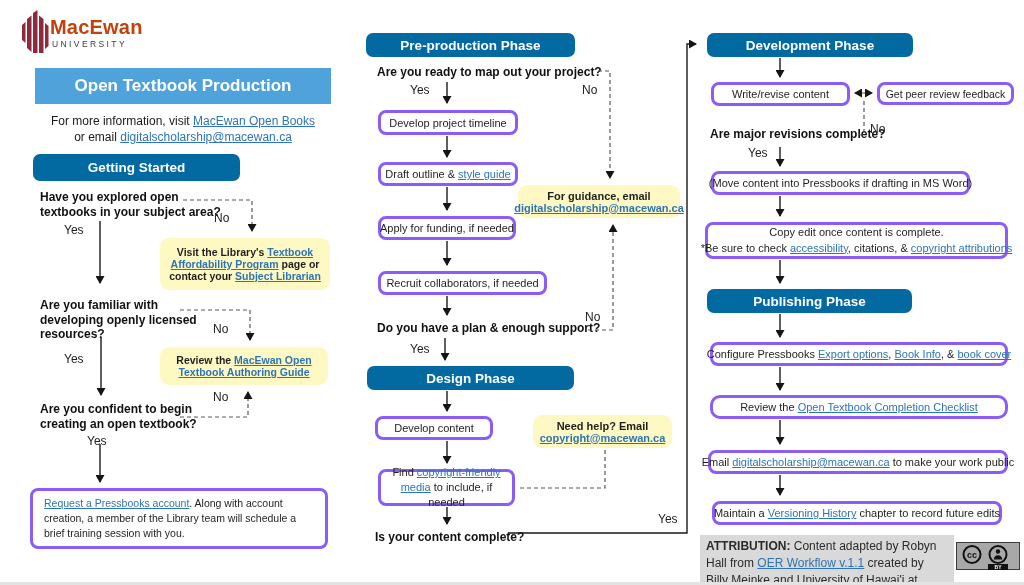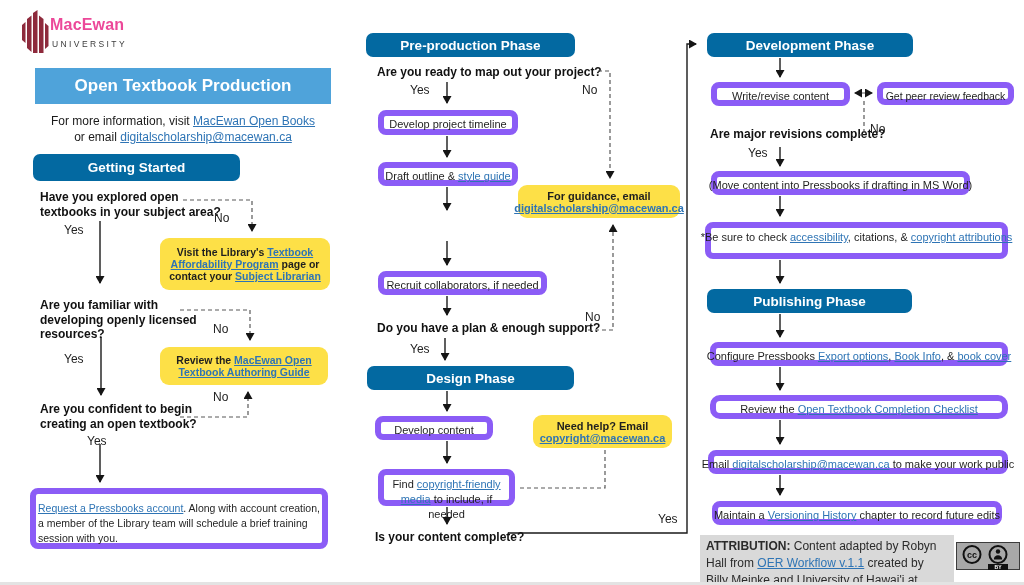--- a/index.html
+++ b/index.html
@@ -6,43 +6,43 @@
   html,body { background:#fff; }
   body { font-family:"Liberation Sans", sans-serif; }
   #canvas { position:relative; width:1024px; height:585px; background:#ffffff; overflow:hidden; }
 
   .pill {
     position:absolute; background:#0369a1; color:#fff; font-weight:bold;
     font-size:13.5px; border-radius:7px; display:flex; align-items:center;
     justify-content:center; text-align:center;
   }
   .wbox {
-    position:absolute; background:#fff; border:6px solid #8b5cf6; border-radius:8px;
+    position:absolute; background:#fff; border:3px solid #8b5cf6; border-radius:8px;
     font-size:11px; color:#1f1f1f; display:flex; flex-direction:column;
-    align-items:center; justify-content:flex-start; text-align:center; padding:2px 4px;
+    align-items:center; justify-content:center; text-align:center; padding:2px 4px;
   }
   .wbox .nw { white-space:nowrap; }
   .pbox {
-    position:absolute; background:#fde047; border-radius:9px; font-size:10.5px;
+    position:absolute; background:#fef9c3; border-radius:9px; font-size:10.5px;
     font-weight:bold; color:#1f1f1f; text-align:center; padding:11px 7px;
     display:flex; flex-direction:column; align-items:center; justify-content:center;
   }
   .q { position:absolute; font-weight:bold; font-size:12px; color:#111; line-height:1.22; }
   .lbl { position:absolute; font-size:12px; color:#222; }
   a.lnk { color:#2e74b5; text-decoration:underline; cursor:pointer; }
   #connectors { position:absolute; left:0; top:0; pointer-events:none; }
 
   .banner-blue {
     position:absolute; left:35px; top:68px; width:296px; height:36px;
     background:#4fa3da; color:#fff; font-weight:bold; font-size:17px;
     display:flex; align-items:center; justify-content:center;
   }
   .info { position:absolute; left:30px; top:113px; width:306px; text-align:center;
     font-size:12px; color:#1a1a1a; line-height:1.35; }
-  .brand-name { position:absolute; left:50px; top:16px; font-size:16px; font-weight:bold; color:#ec4899; letter-spacing:0.2px; }
+  .brand-name { position:absolute; left:50px; top:16px; font-size:20px; font-weight:bold; color:#c2410c; letter-spacing:0.2px; }
   .brand-sub { position:absolute; left:52px; top:39px; font-size:8.5px; color:#3c3c3c; letter-spacing:2.4px; }
   .attr {
     position:absolute; left:700px; top:535px; width:254px; height:47px;
     background:#d9d9d9; font-size:12px; color:#2b2b2b; line-height:1.4; padding:3px 6px;
   }
   .bottom-strip { position:absolute; left:0; top:582px; width:1024px; height:3px; background:#e3e3e3; }
 </style>
 </head>
 <body>
 
@@ -81,21 +81,21 @@
   <div class="lbl" style="left:213px;top:322px;">No</div>
 
   <div class="pbox" style="left:160px;top:347px;width:168px;height:38px;">
     <div><span>Review the </span><a class="lnk">MacEwan Open Textbook Authoring Guide</a></div>
   </div>
 
   <div class="lbl" style="left:213px;top:390px;">No</div>
   <div class="q" style="left:40px;top:402px;width:182px;">Are you confident to begin creating an open textbook?</div>
   <div class="lbl" style="left:87px;top:434px;">Yes</div>
 
-  <div class="wbox" style="left:30px;top:488px;width:298px;height:61px;text-align:left;align-items:flex-start;padding:7px 2px;font-size:10.5px;line-height:1.45;">
+  <div class="wbox" style="left:30px;top:488px;width:298px;height:61px;text-align:left;align-items:flex-start;padding:7px 11px;font-size:10.5px;line-height:1.45;">
     <div style="text-align:left;"><a class="lnk">Request a Pressbooks account</a><span>. Along with account creation, a member of the Library team will schedule a brief training session with you.</span></div>
   </div>
 
   <div class="pill" style="left:366px;top:33px;width:209px;height:24px;">Pre-production Phase</div>
   <div class="q" style="left:377px;top:65px;width:280px;">Are you ready to map out your project?</div>
   <div class="lbl" style="left:410px;top:83px;">Yes</div>
   <div class="lbl" style="left:582px;top:83px;">No</div>
 
   <div class="wbox" style="left:378px;top:110px;width:140px;height:25px;">
       <div class="nw">Develop project timeline</div>
@@ -103,20 +103,23 @@
 
   <div class="wbox" style="left:378px;top:162px;width:140px;height:24px;">
     <div class="nw"><span>Draft outline &amp; </span><a class="lnk">style guide</a></div>
   </div>
 
   <div class="pbox" style="left:518px;top:185px;width:162px;height:33px;font-size:11px;">
     <div>For guidance, email</div>
     <div><a class="lnk">digitalscholarship@macewan.ca</a></div>
   </div>
 
+  <div class="wbox" style="left:378px;top:216px;width:138px;height:24px;">
+      <div class="nw">Apply for funding, if needed</div>
+    </div>
 
   <div class="wbox" style="left:378px;top:271px;width:169px;height:24px;">
       <div class="nw">Recruit collaborators, if needed</div>
     </div>
 
   <div class="q" style="left:377px;top:321px;width:280px;">Do you have a plan &amp; enough support?</div>
   <div class="lbl" style="left:410px;top:342px;">Yes</div>
   <div class="lbl" style="left:585px;top:310px;">No</div>
 
   <div class="pill" style="left:367px;top:366px;width:207px;height:24px;">Design Phase</div>
@@ -148,20 +151,21 @@
 
   <div class="q" style="left:710px;top:127px;width:230px;">Are major revisions complete?</div>
   <div class="lbl" style="left:870px;top:122px;">No</div>
   <div class="lbl" style="left:748px;top:146px;">Yes</div>
 
   <div class="wbox" style="left:711px;top:171px;width:259px;height:24px;">
       <div class="nw">(Move content into Pressbooks if drafting in MS Word)</div>
     </div>
 
   <div class="wbox" style="left:705px;top:222px;width:303px;height:37px;line-height:1.4;">
+    <div class="nw">Copy edit once content is complete.</div>
     <div class="nw"><span>*Be sure to check </span><a class="lnk">accessibility</a><span>, citations, &amp; </span><a class="lnk">copyright attributions</a></div>
   </div>
 
   <div class="pill" style="left:707px;top:289px;width:205px;height:24px;">Publishing Phase</div>
 
   <div class="wbox" style="left:710px;top:342px;width:298px;height:24px;">
     <div class="nw"><span>Configure Pressbooks </span><a class="lnk">Export options</a><span>, </span><a class="lnk">Book Info</a><span>, &amp; </span><a class="lnk">book cover</a></div>
   </div>
 
   <div class="wbox" style="left:710px;top:395px;width:298px;height:24px;border-radius:10px;">

